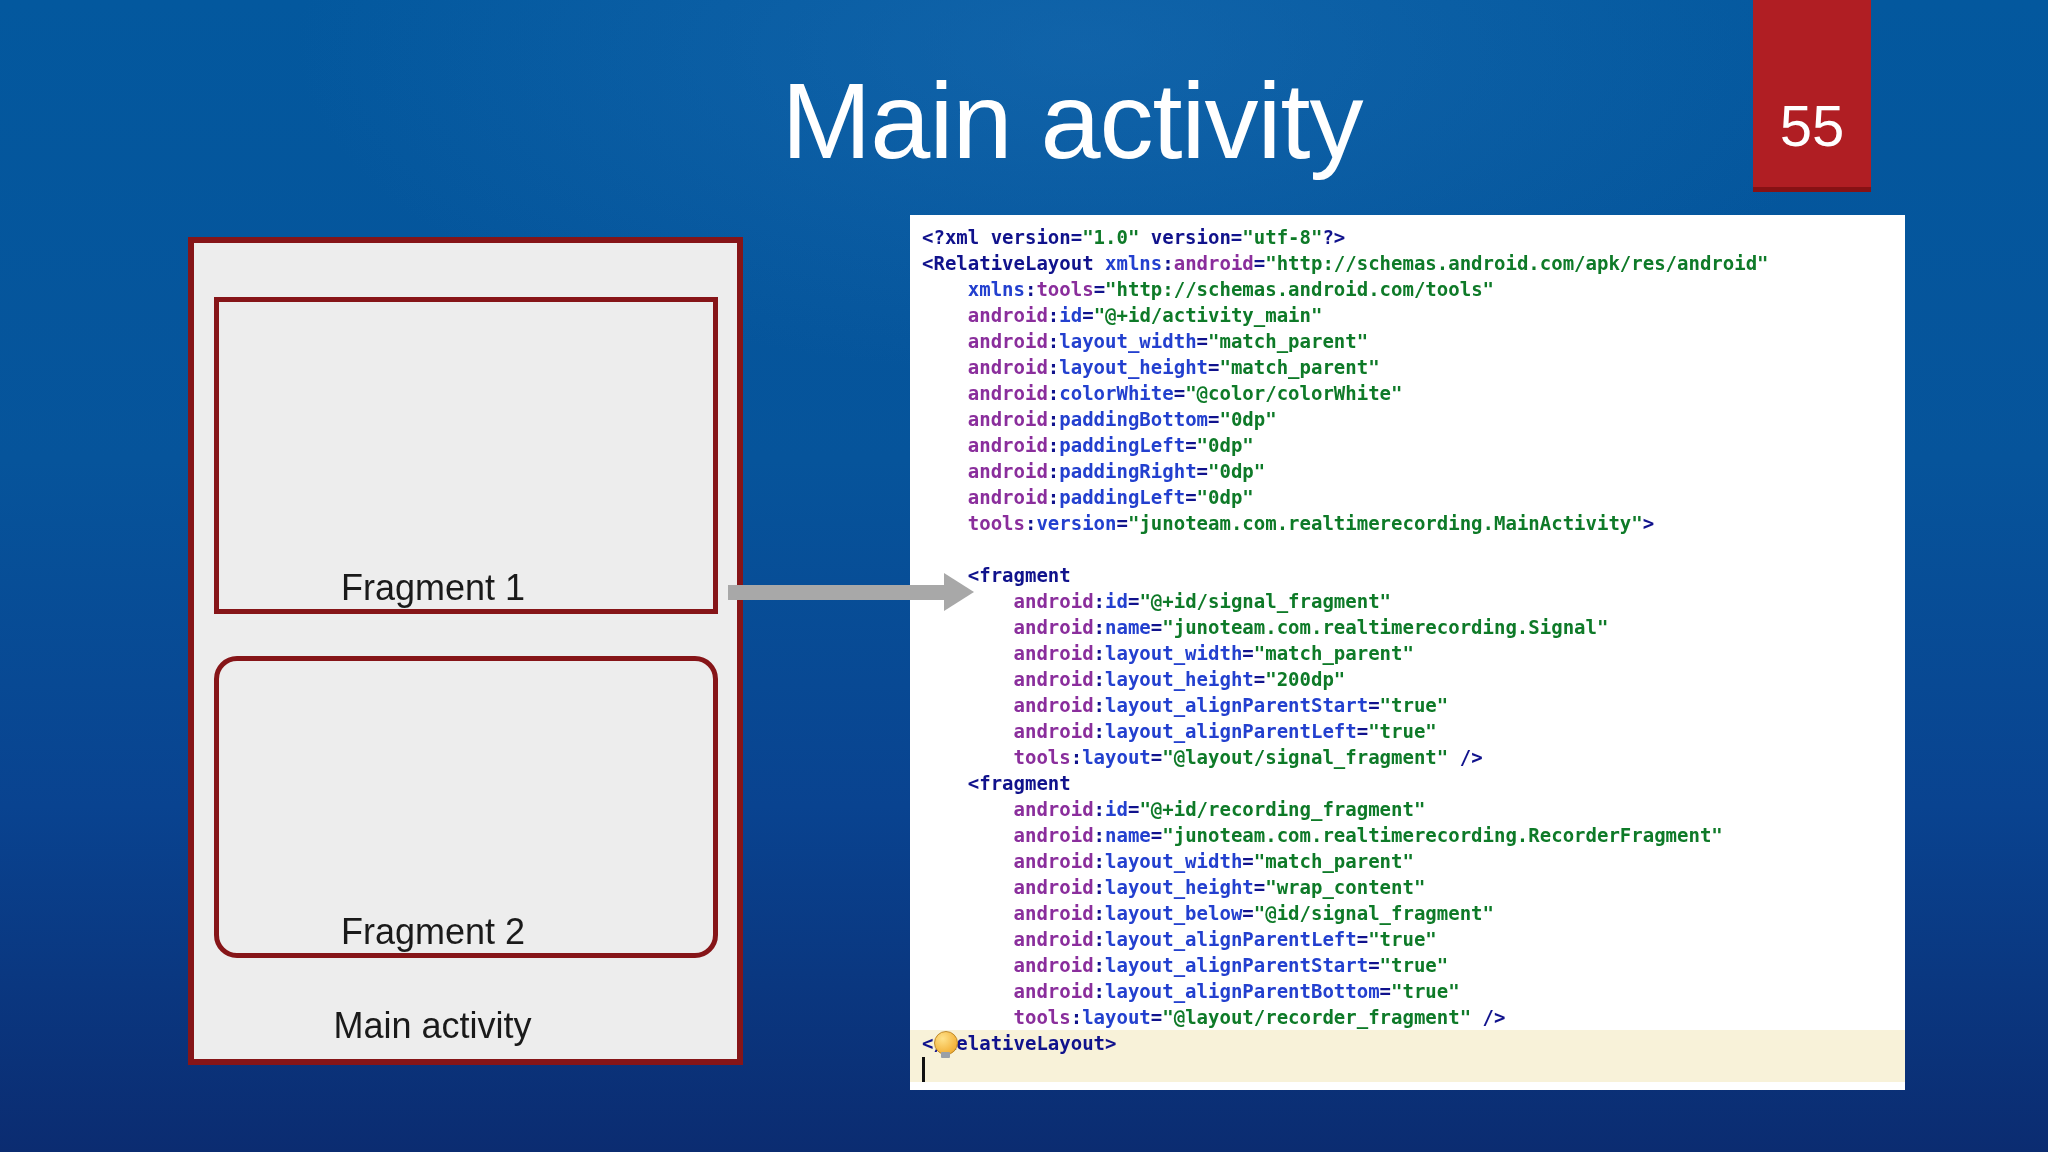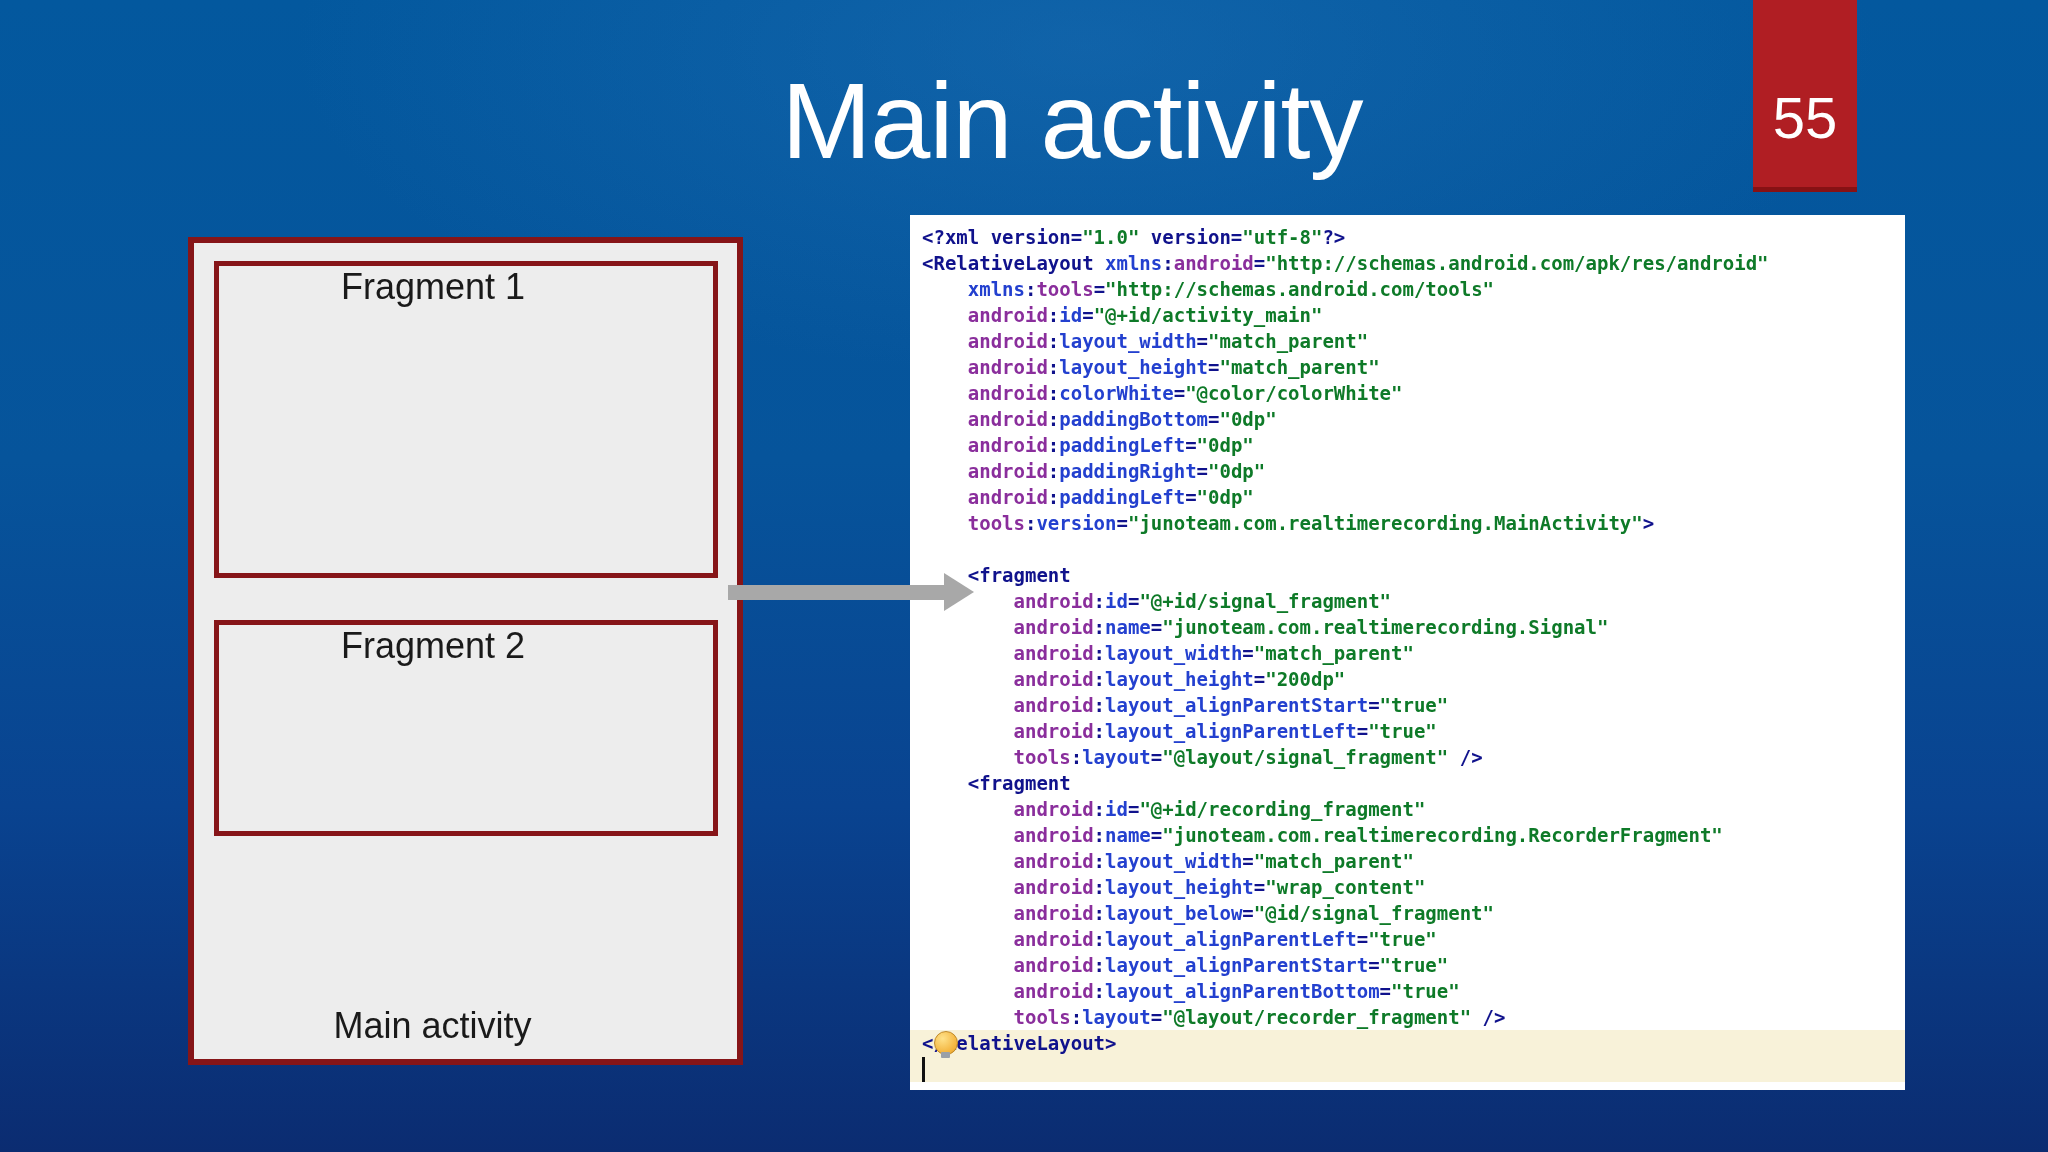--- a/index.html
+++ b/index.html
@@ -17,45 +17,45 @@
     position:absolute;top:-21px;left:0;right:0;
     text-align:center;
     transform:translateX(48px);
     color:#ffffff;
     font-weight:300;
     font-size:108px;line-height:140px;
     letter-spacing:-1px;
   }
   .badge{
     position:absolute;left:1753px;top:0;
-    width:104px;height:192px;
+    width:118px;height:192px;
     box-sizing:border-box;
     background:var(--badge-red,#B01E23);
     border-bottom:5px solid var(--badge-red-dark,#871114);
     display:flex;align-items:flex-end;justify-content:center;
-    padding-bottom:40px;
+    padding-bottom:32px;
     color:#fff;font-size:58px;line-height:1;
   }
   
   .outer-box{
     position:absolute;left:188px;top:237px;
     width:555px;height:828px;
     box-sizing:border-box;
     background:var(--box-fill,#EDEDED);
     border:6px solid var(--maroon,#861518);
   }
   .f-box{
     position:absolute;left:20px;
     width:504px;box-sizing:border-box;
     background:var(--box-fill,#EDEDED);
     border:5px solid var(--maroon,#861518);
-    display:flex;align-items:flex-start;justify-content:center;
+    display:flex;align-items:flex-end;justify-content:center;margin-top:36px;
   }
   .f-box.f1{top:18px;height:317px;}
-  .f-box.f2{top:377px;height:216px;}
+  .f-box.f2{top:377px;height:302px;border-radius:23px;}
   .box-label{
     font-size:36px;color:#1a1a1a;
     transform:translateX(-33px);
   }
   .main-label{
     position:absolute;left:0;right:0;top:762px;
     text-align:center;
     font-size:36px;color:#1a1a1a;line-height:42px;
     transform:translateX(-33px);
   }

